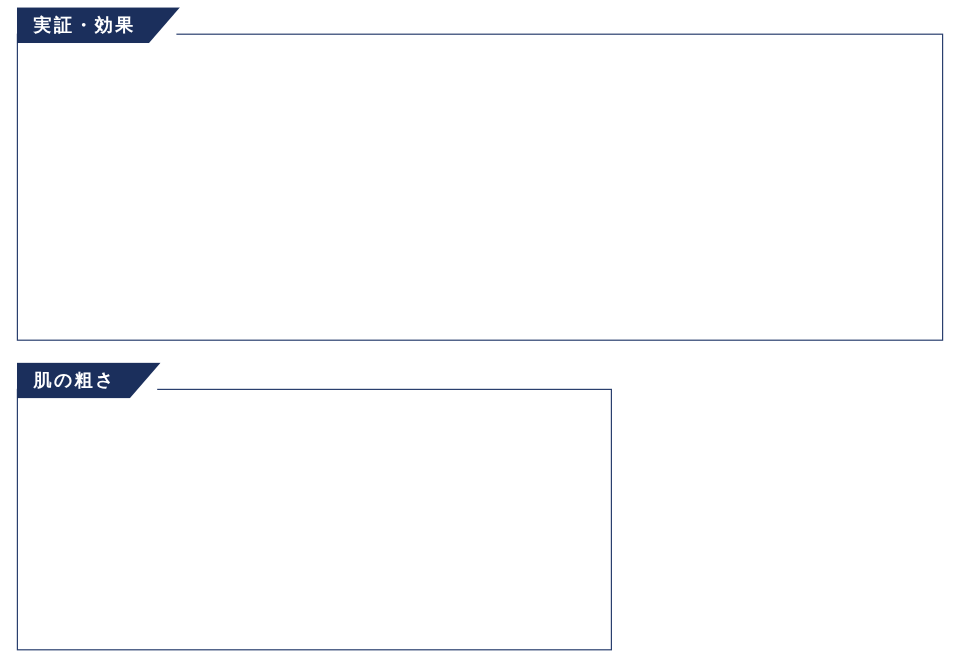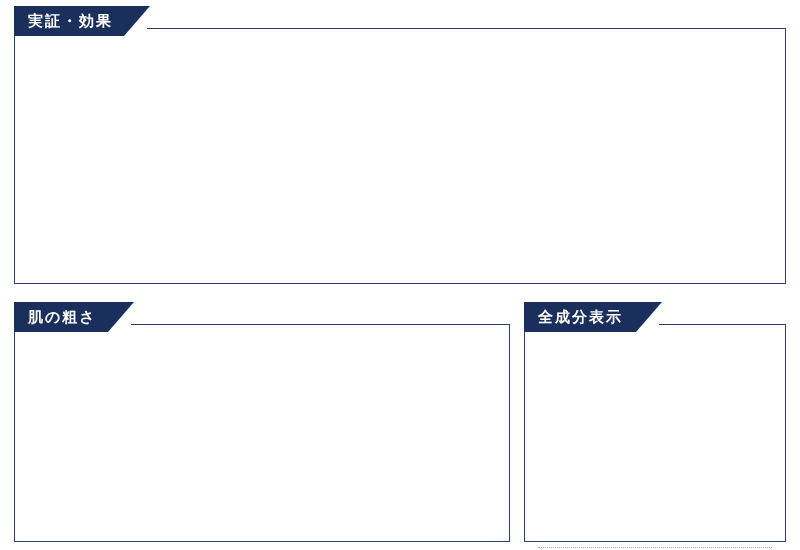--- a/index.html
+++ b/index.html
@@ -385,37 +385,14 @@
               <path d="M26 80 C28 70 32 62 38 56"></path>
               <path d="M36 80 C38 72 42 66 46 62"></path>
             </g>
           </svg>
         </div>
         <div class="step-text">年齢肌が気になる目もとや口もとなどに貼ります。マイクロニードルが一晩かけて溶解し、肌の隅々まで浸透します。</div>
       </div>
     </div>
   </div>
 
-  <div class="panel" style="left:524px; top:302px; width:262px; height:240px;">
-    <div class="panel-body" style="width:262px; height:218px;"></div>
-    <div class="panel-mask" style="width:134px;"></div>
-    <div class="panel-tab" style="width:138px;">全成分表示</div>
-
-    <div style="position:absolute; left:14px; top:46px; width:234px;">
-
-      <div>
-        <div class="ing-head">肌にハリと潤いを与える成分</div>
-        <div class="ing-item">ヒアルロン酸Na</div>
-        <div class="ing-item">加水分解コラーゲン</div>
-        <div class="ing-item">エクトイン</div>
-      </div>
-
-      <div style="height:16px;"></div>
-
-      <div>
-        <div class="ing-head">肌を元気にする成分</div>
-        <div class="ing-item">パルミチン酸アスコルビルリン酸3Na</div>
-        <div class="ing-item">アデノシン</div>
-      </div>
-    </div>
-  </div>
 
 </div>
 
 </body></html>

